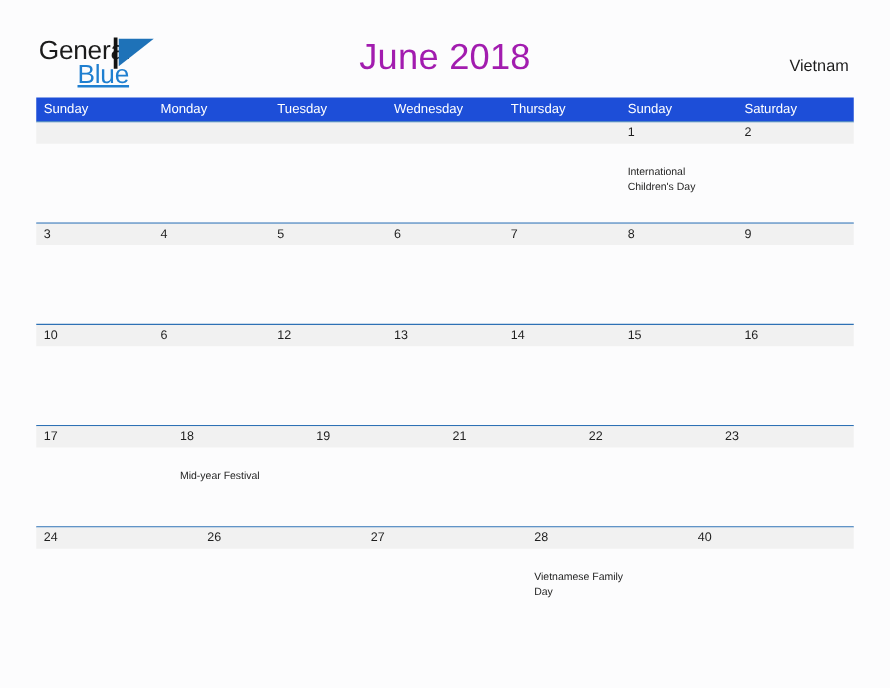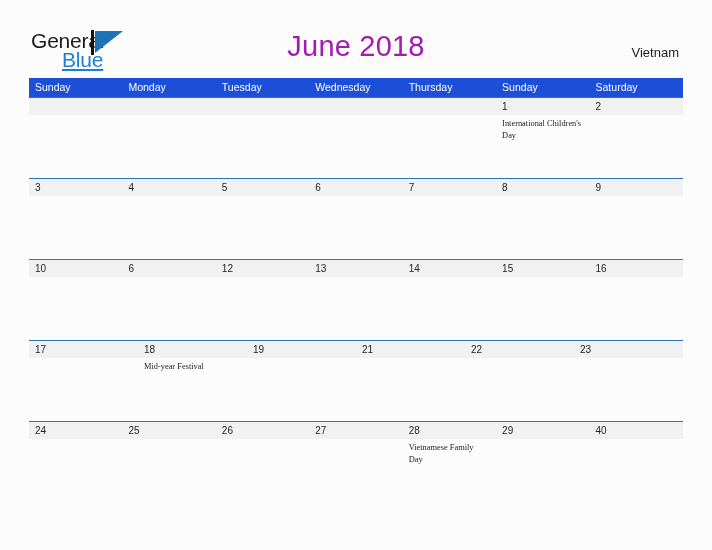--- a/index.html
+++ b/index.html
@@ -164,25 +164,25 @@
   .day-num {
     position: relative;
     height: 17px;
     line-height: 17px;
     font-size: 10px;
     color: #1f1f1f;
     font-family: "Liberation Sans", sans-serif;
   }
   .day-event {
     position: relative;
-    margin-top: 3px;
+    margin-top: 17px;
     font-size: 8.4px;
     line-height: 11.5px;
     color: #242424;
-    font-family: Liberation Serif, serif;
+    font-family: Liberation Sans, sans-serif;
     max-width: 80px;
   }
 </style>
 </head>
 <body>
 
 <div class="page">
 
   <div class="header">
 
@@ -346,40 +346,32 @@
     </div>
 
     <div class="week">
       <div class="week-band"></div>
       <div class="days">
         <div class="day">
           <div class="day-num">24</div>
           <div class="day-event"></div>
         </div>
         <div class="day">
-          <div class="day-num">25</div>
-          <div class="day-event"></div>
-        </div>
-        <div class="day">
           <div class="day-num">26</div>
           <div class="day-event"></div>
         </div>
         <div class="day">
           <div class="day-num">27</div>
           <div class="day-event"></div>
         </div>
         <div class="day">
           <div class="day-num">28</div>
           <div class="day-event">Vietnamese Family Day</div>
         </div>
         <div class="day">
-          <div class="day-num">29</div>
-          <div class="day-event"></div>
-        </div>
-        <div class="day">
           <div class="day-num">40</div>
           <div class="day-event"></div>
         </div>
       </div>
     </div>
 
   </div>
 
 </div>
 

